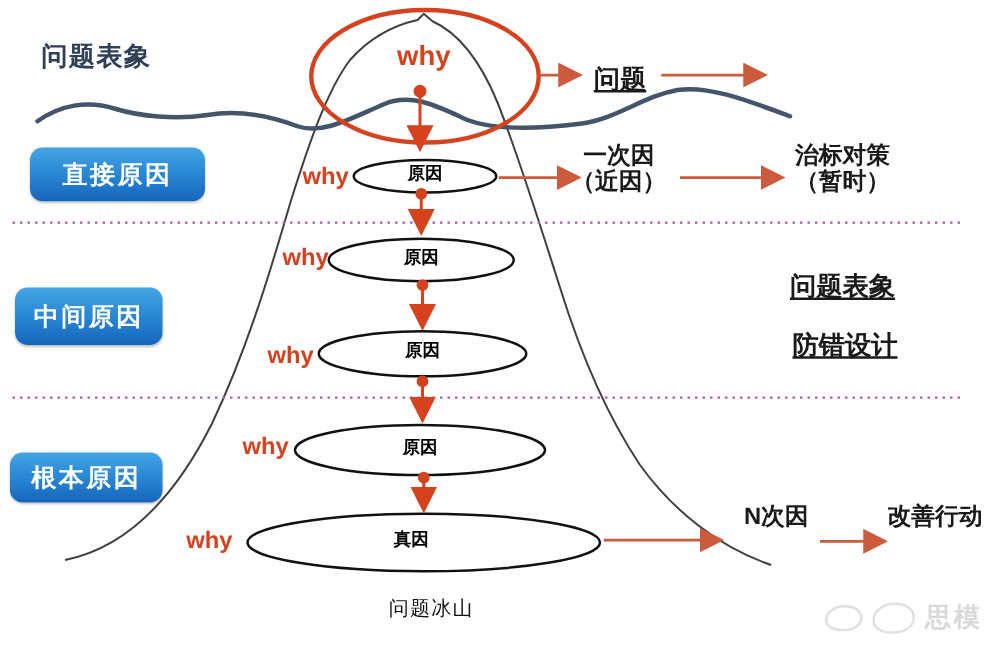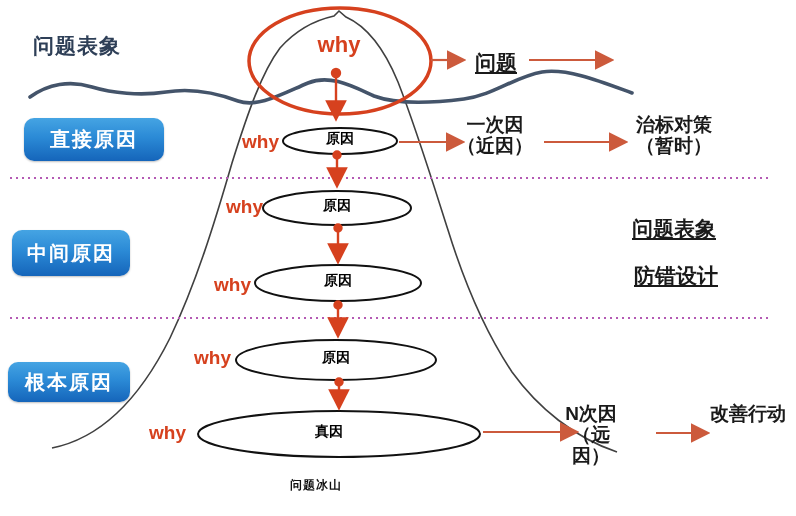--- a/index.html
+++ b/index.html
@@ -14,21 +14,21 @@
   .why-top{position:absolute;color:#d6411e;font-weight:bold;font-size:22px;text-align:center;}
   .stage{
     position:absolute;display:flex;align-items:center;justify-content:center;
     background:linear-gradient(180deg,#45a4e3 0%,#2b8ad6 45%,#1565ba 100%);
     border-radius:10px;color:#ffffff;font-weight:bold;font-size:20px;letter-spacing:2px;
     box-shadow:0 1px 2px rgba(0,0,0,0.25);
   }
   .cause-label{position:absolute;width:90px;text-align:center;color:#000000;font-weight:bold;font-size:14px;}
   .flow-text{position:absolute;color:#1a1a1a;font-weight:bold;font-size:21px;text-decoration:underline;}
   .flow-block{position:absolute;color:#1a1a1a;font-weight:bold;font-size:19px;text-align:center;line-height:21px;}
-  .caption{position:absolute;color:#111111;font-weight:bold;font-size:12px;letter-spacing:1px;width:110px;}
+  .caption{position:absolute;color:#111111;font-weight:normal;font-size:16px;letter-spacing:1px;text-align:center;width:110px;}
   .watermark{
     position:absolute;right:10px;bottom:8px;display:flex;align-items:center;gap:8px;
     color:#d9d9d9;font-weight:bold;font-size:21px;letter-spacing:2px;
   }
   .wm-blob{display:inline-block;background:transparent;border:2px solid #e0e0e0;border-radius:60% 50% 55% 45%;}
   .wm-blob.small{width:26px;height:17px;}
   .wm-blob.big{width:30px;height:21px;}
 </style>
 </head>
 <body>
@@ -133,24 +133,28 @@
     <div>（近因）</div>
   </div>
   <div class="flow-block" style="left:626px;top:114px;width:96px">
     <div>治标对策</div>
     <div>（暂时）</div>
   </div>
 
   <div class="flow-text" style="left:632px;top:215px">问题表象</div>
   <div class="flow-text" style="left:634px;top:262px">防错设计</div>
 
-  <div class="flow-block" style="left:555px;top:403px;width:72px">
+  <div class="flow-block" style="left:585px;top:403px;width:72px">
     <div>N次因</div>
-    <div>（远因）</div>
   </div>
   <div class="flow-block" style="left:703px;top:403px;width:90px">
     <div>改善行动</div>
   </div>
 
   <div class="caption" style="left:290px;top:477px">问题冰山</div>
 
+  <div class="watermark">
+    <span class="wm-blob small"></span>
+    <span class="wm-blob big"></span>
+    <span>思模</span>
+  </div>
 
 </div>
 
 </body></html>

